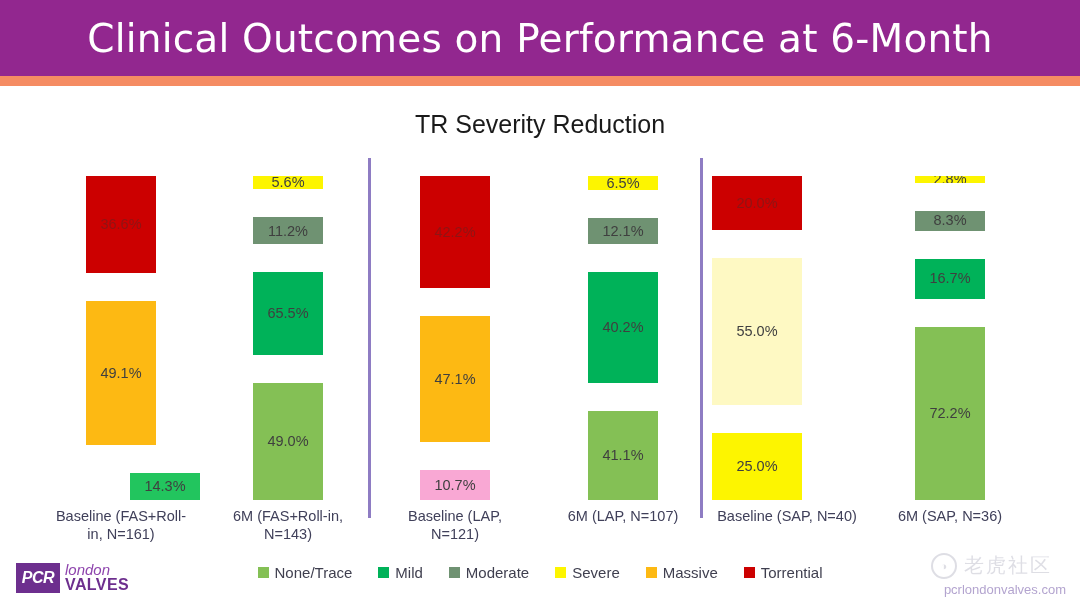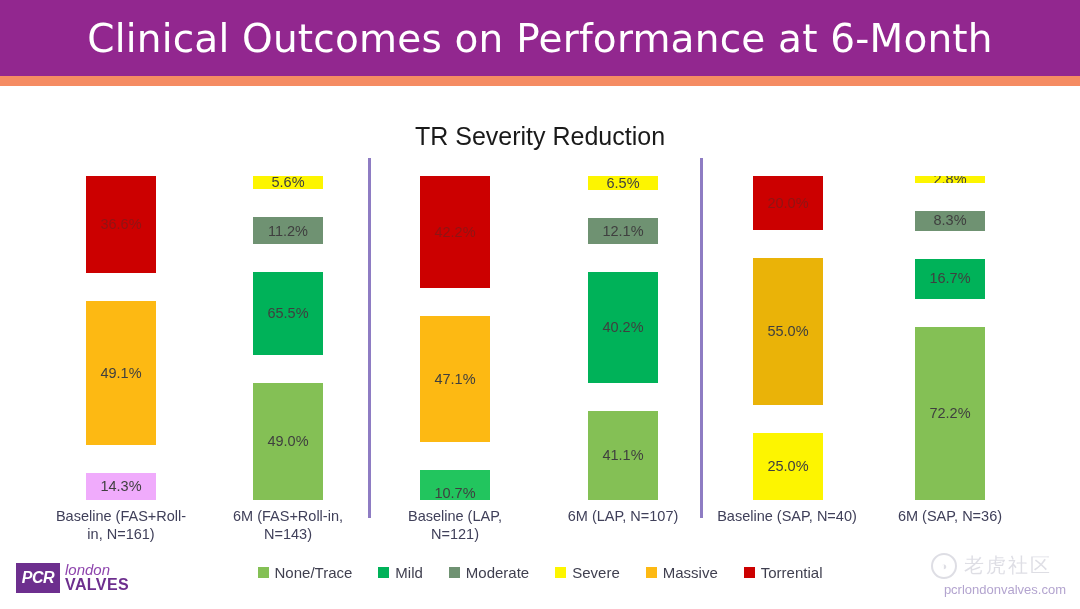--- a/index.html
+++ b/index.html
@@ -45,21 +45,21 @@
   
   #chart-area {
     position: absolute;
     left: 0; top: 86px;
     width: 1080px;
     height: 523px;
     background: #ffffff;
   }
   #chart-title {
     position: absolute;
-    left: 0; top: 36px;
+    left: 0; top: 24px;
     width: 1080px;
     text-align: center;
     font-size: 25px;
     color: #1a1a1a;
     font-weight: 400;
   }
 
   
   #plot {
     position: absolute;
@@ -231,21 +231,21 @@
 
   <div id="plot">
       <div class="bar-group" style="left: 86px; width: 70px;">
         <div class="bar-col">
           <div class="seg" style="height: 118.584px; background: rgb(204, 0, 0);">
             <span class="seg-label" style="color: rgb(143, 20, 20);">36.6%</span>
           </div>
           <div class="seg" style="height: 176px; background: rgb(253, 185, 19);">
             <span class="seg-label">49.1%</span>
           </div>
-          <div class="seg" style="height: 33px; background: #f0abfc;">
+          <div class="seg" style="height: 33px; background: #22c55e; margin-left: 44px;">
             <span class="seg-label">14.3%</span>
           </div>
         </div>
       </div>
       <div class="cat-label" style="width: 160px; left: 41px;">
         <div>Baseline (FAS+Roll-</div>
         <div>in, N=161)</div>
       </div>
       <div class="bar-group" style="left: 253px; width: 70px;">
         <div class="bar-col">
@@ -268,21 +268,21 @@
         <div>N=143)</div>
       </div>
       <div class="bar-group" style="left: 420px; width: 70px;">
         <div class="bar-col">
           <div class="seg" style="height: 136.728px; background: rgb(204, 0, 0);">
             <span class="seg-label" style="color: rgb(143, 20, 20);">42.2%</span>
           </div>
           <div class="seg" style="height: 152.604px; background: rgb(253, 185, 19);">
             <span class="seg-label">47.1%</span>
           </div>
-          <div class="seg" style="height: 37px; background: #22c55e; align-items: flex-end;">
+          <div class="seg" style="height: 37px; background: #f9a8d4;">
             <span class="seg-label">10.7%</span>
           </div>
         </div>
       </div>
       <div class="cat-label" style="width: 160px; left: 375px;">
         <div>Baseline (LAP,</div>
         <div>N=121)</div>
       </div>
       <div class="bar-group" style="left: 588px; width: 70px;">
         <div class="bar-col">
@@ -296,26 +296,26 @@
             <span class="seg-label">40.2%</span>
           </div>
           <div class="seg" style="height: 133.164px; background: rgb(132, 192, 85);">
             <span class="seg-label">41.1%</span>
           </div>
         </div>
       </div>
       <div class="cat-label" style="width: 180px; left: 533px;">
         <div>6M (LAP, N=107)</div>
       </div>
-      <div class="bar-group" style="left: 753px; width: 70px;">
+      <div class="bar-group" style="left: 712px; width: 90px;">
         <div class="bar-col">
           <div class="seg" style="height: 64.8px; background: rgb(204, 0, 0);">
             <span class="seg-label" style="color: rgb(143, 20, 20);">20.0%</span>
           </div>
-          <div class="seg" style="height: 178.2px; background: #eab308; text-align: center;">
+          <div class="seg" style="height: 178.2px; background: #fef9c3; text-align: center;">
             <span class="seg-label">55.0%</span>
           </div>
           <div class="seg" style="height: 81px; background: rgb(253, 245, 0);">
             <span class="seg-label">25.0%</span>
           </div>
         </div>
       </div>
       <div class="cat-label" style="width: 190px; left: 692px;">
         <div>Baseline (SAP, N=40)</div>
       </div>

